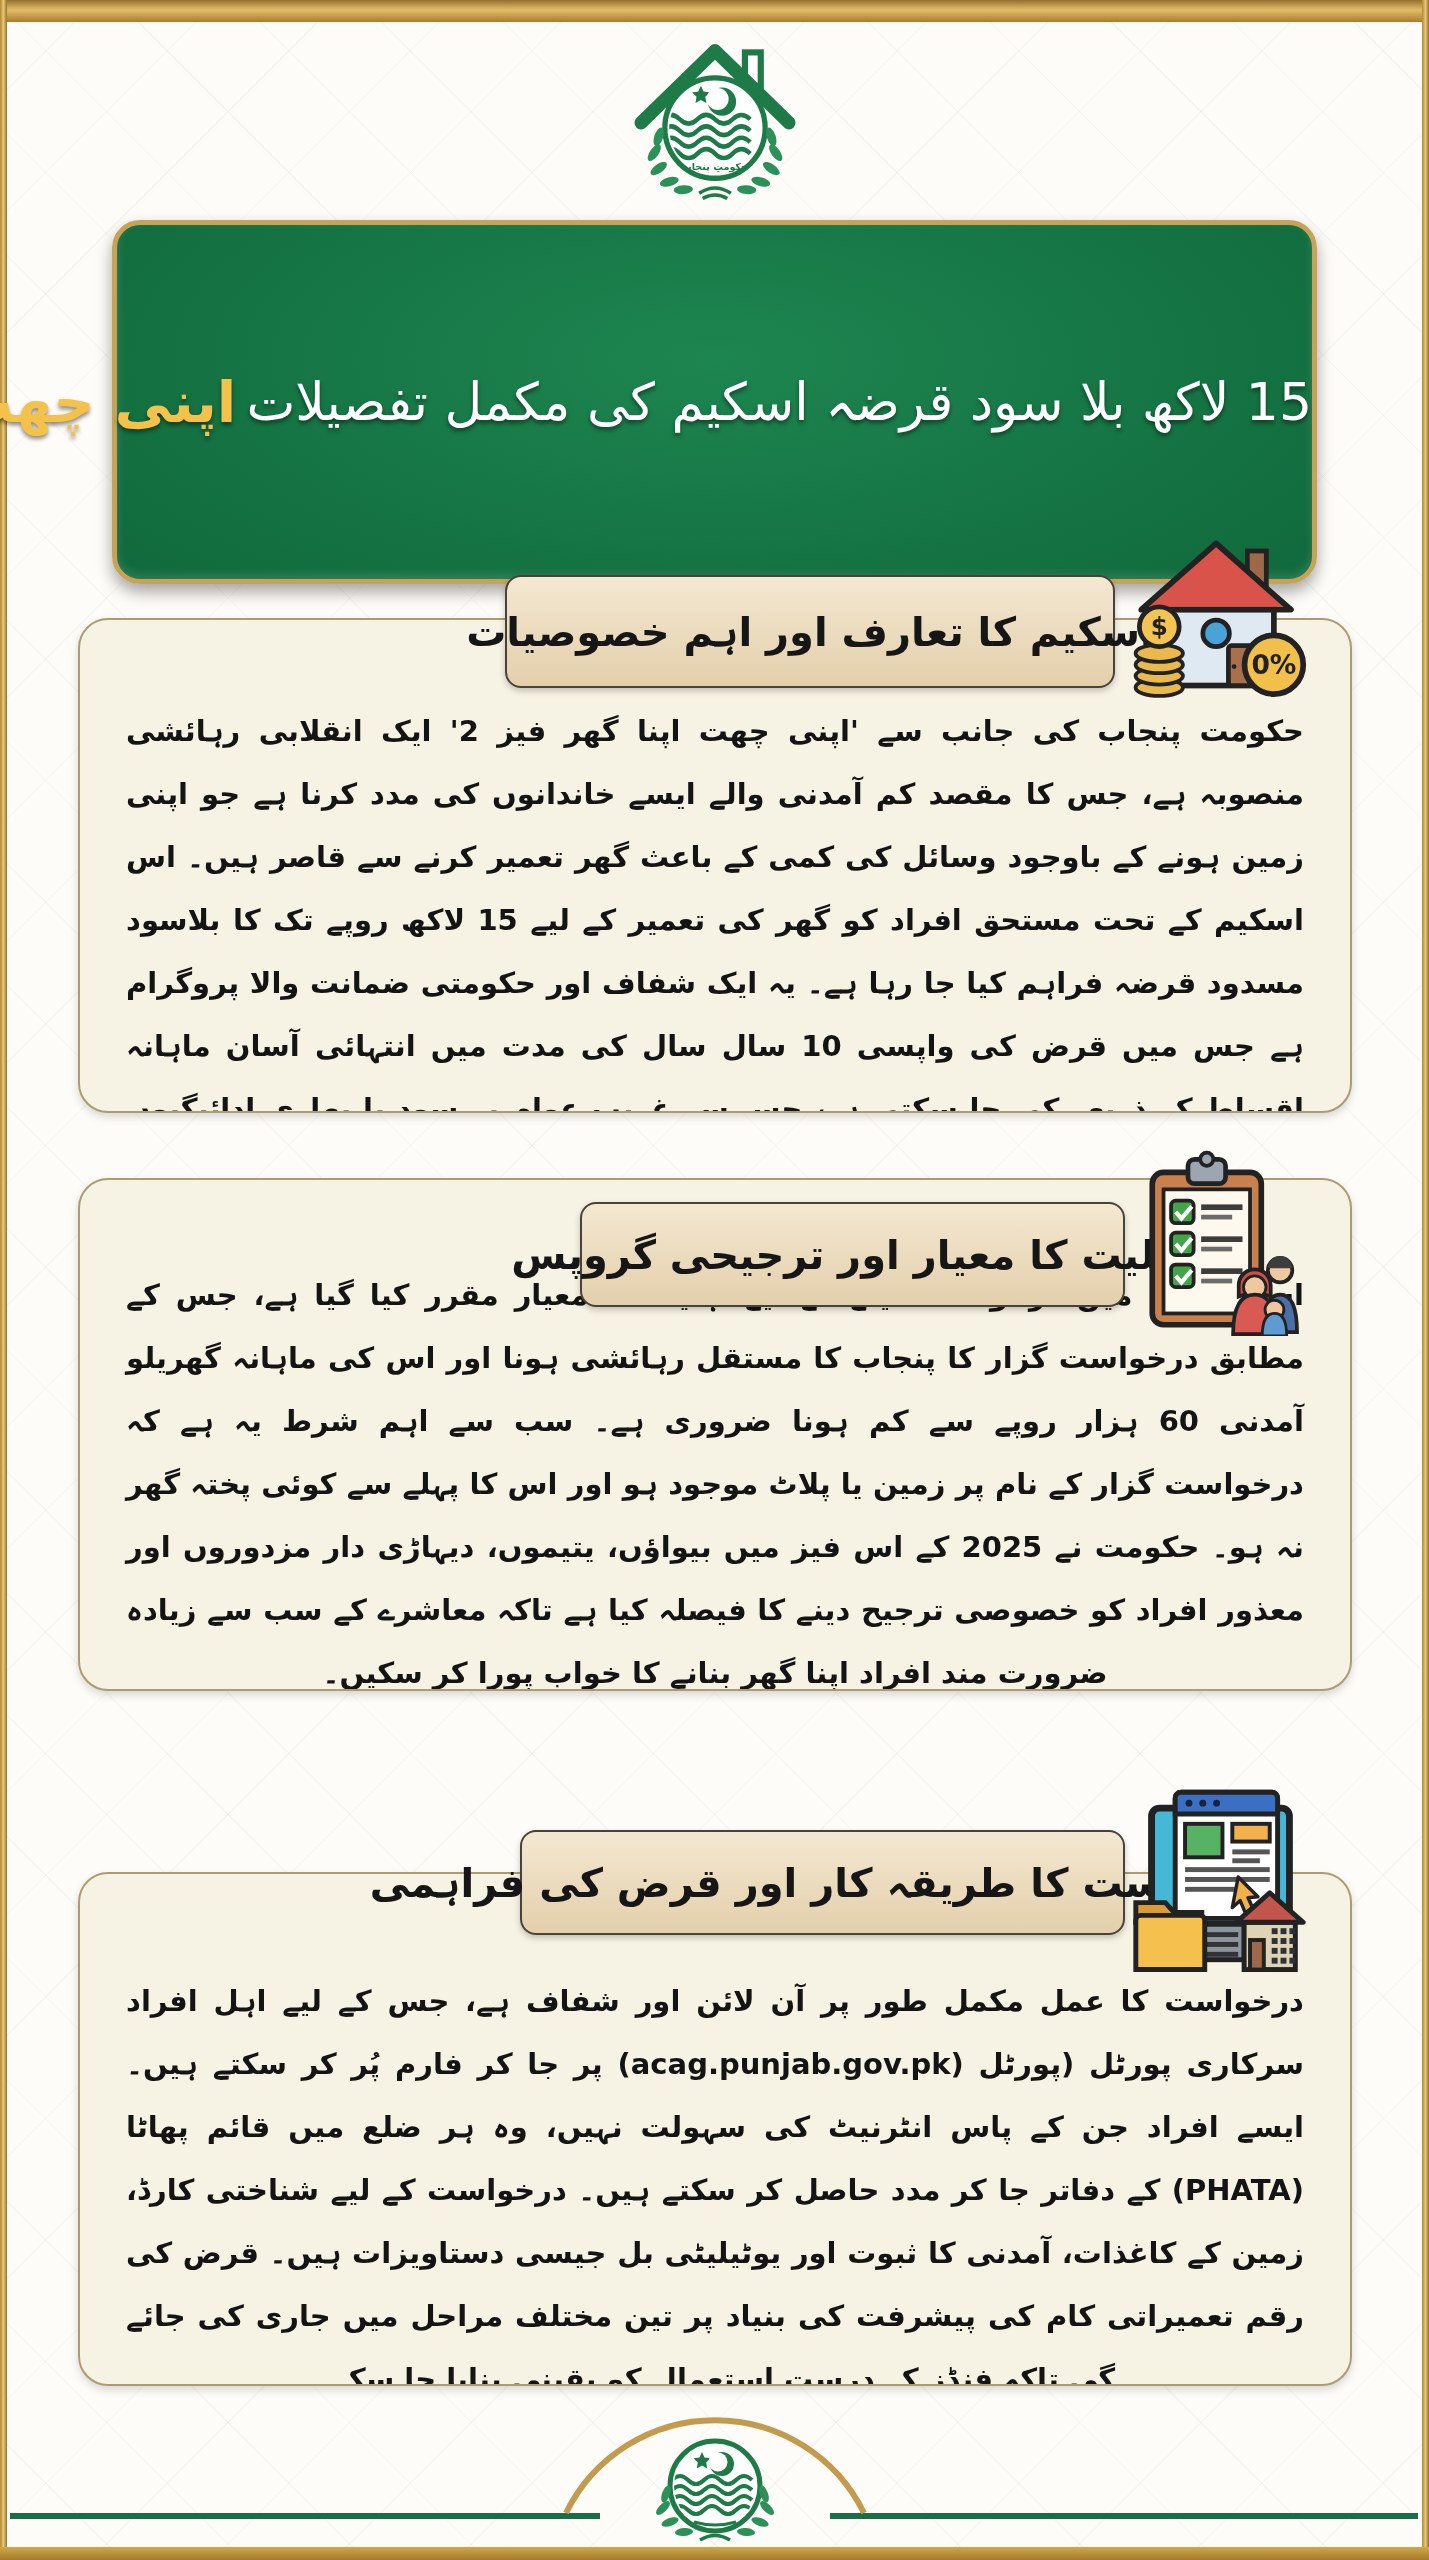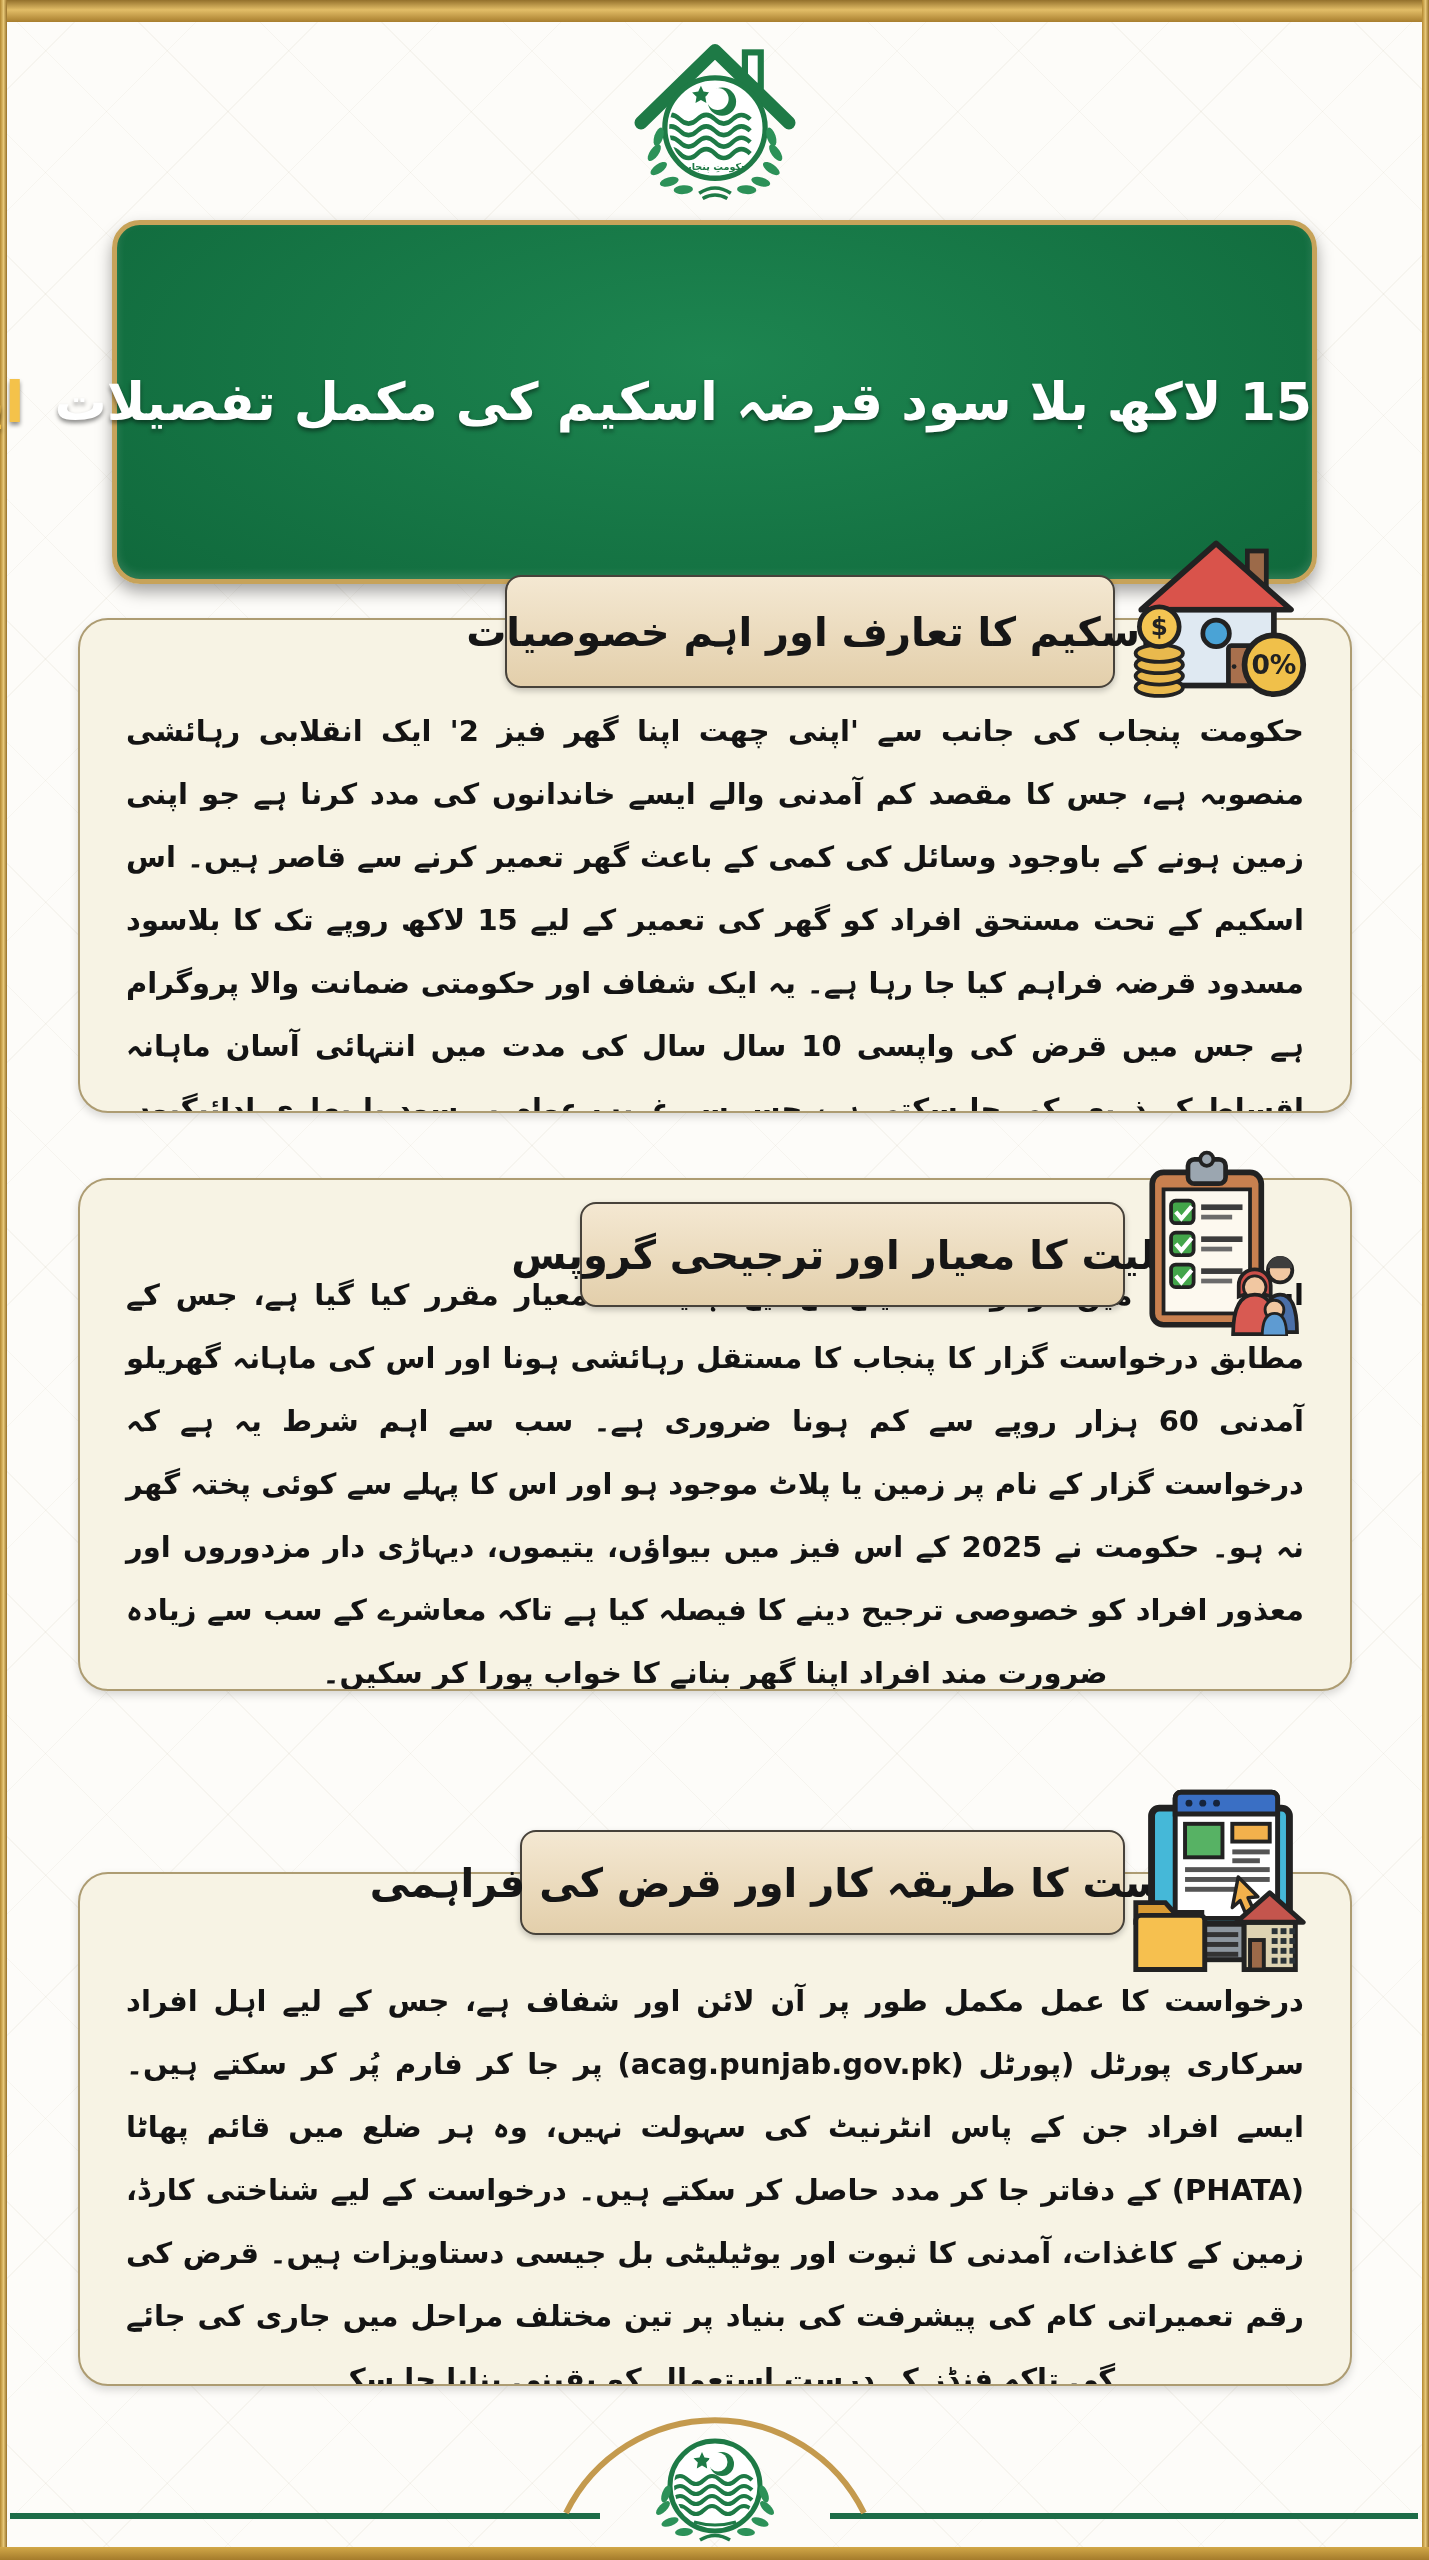--- a/index.html
+++ b/index.html
@@ -23,22 +23,22 @@
 
   .banner{
     position:absolute;left:112px;top:220px;width:1205px;height:364px;box-sizing:border-box;
     border-radius:28px;border:5px solid #c7a35a;
     background:radial-gradient(120% 170% at 50% 38%, #1d8550 0%, #10693c 55%, #075430 100%);
     box-shadow:0 8px 16px rgba(0,0,0,.35), inset 0 -4px 10px rgba(255,255,255,.14);
     display:flex;flex-direction:row;align-items:center;justify-content:flex-end;gap:10px;
   }
   .banner-l1{direction:rtl;color:#f4c24a;font-size:57px;font-weight:bold;white-space:nowrap;
     text-shadow:0 3px 4px rgba(0,0,0,.45);}
-  .banner-l2{direction:rtl;color:#ffffff;font-size:52px;font-weight:bold;white-space:nowrap;
-    text-shadow:0 3px 4px rgba(0,0,0,.45);margin-left:20px;}
+  .banner-l2{direction:rtl;color:#ffffff;font-size:52px;font-weight:normal;white-space:nowrap;
+    text-shadow:0 3px 4px rgba(0,0,0,.45);}
 
   .box{
     position:absolute;left:78px;width:1274px;box-sizing:border-box;
     background:#f7f3e4;border:2px solid #ad9c72;border-radius:30px;
     box-shadow:0 4px 9px rgba(0,0,0,.15);overflow:hidden;
   }
   .box p{direction:rtl;text-align:justify;text-align-last:center;
     font-weight:bold;color:#141414;font-size:29px;line-height:63px;margin:0;}
   .box1{top:618px;height:495px;padding:80px 46px 10px;}
   .box2{top:1178px;height:513px;padding:84px 46px 10px;}

